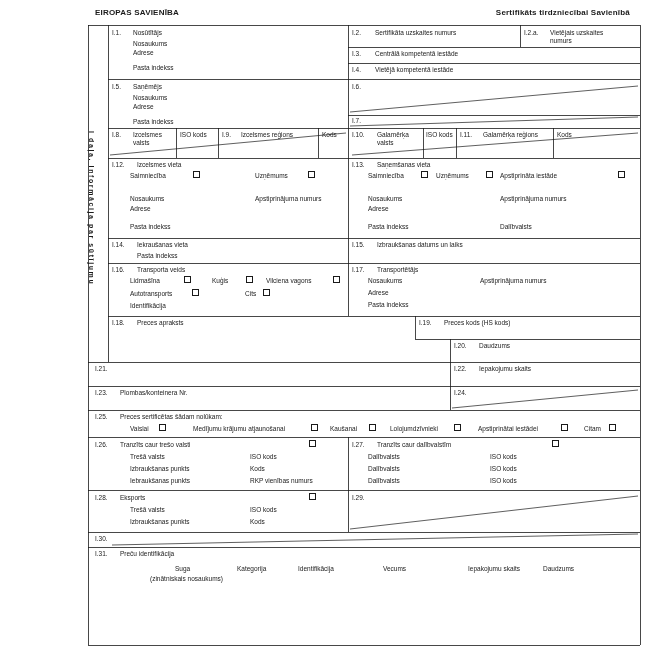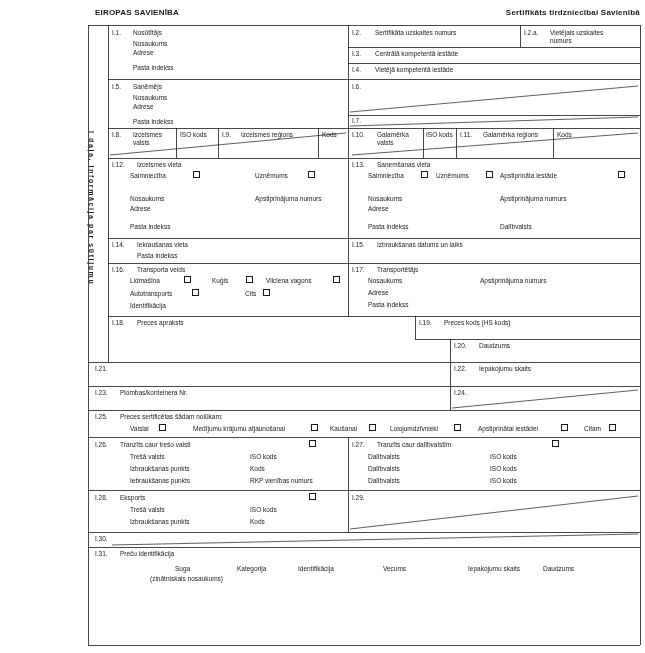--- a/index.html
+++ b/index.html
@@ -63,21 +63,21 @@
       <line x1="350" y1="126" x2="638" y2="117"></line>
       <line x1="110" y1="155" x2="346" y2="133"></line>
       <line x1="352" y1="155" x2="638" y2="133"></line>
       <line x1="452" y1="408" x2="638" y2="390"></line>
       <line x1="350" y1="529" x2="638" y2="496"></line>
       <line x1="112" y1="545" x2="638" y2="534"></line>
     </g>
   </svg>
 
   <span class="t b hd" style="left:95px;top:9px">EIROPAS SAVIENĪBA</span>
-  <span class="t b hd" style="right:5px;top:9px">Sertifikāts tirdzniecībai Savienībā</span>
+  <span class="t b hd" style="right:15px;top:9px">Sertifikāts tirdzniecībai Savienībā</span>
 
   <div class="strip">
     <span>I daļa. Informācija par sūtījumu</span>
   </div>
 
   <span class="t" style="left:112px;top:29px">I.1.</span>
   <span class="t" style="left:133px;top:29px">Nosūtītājs</span>
   <span class="t" style="left:133px;top:40px">Nosaukums</span>
   <span class="t" style="left:133px;top:49px">Adrese</span>
   <span class="t" style="left:133px;top:64px">Pasta indekss</span>

